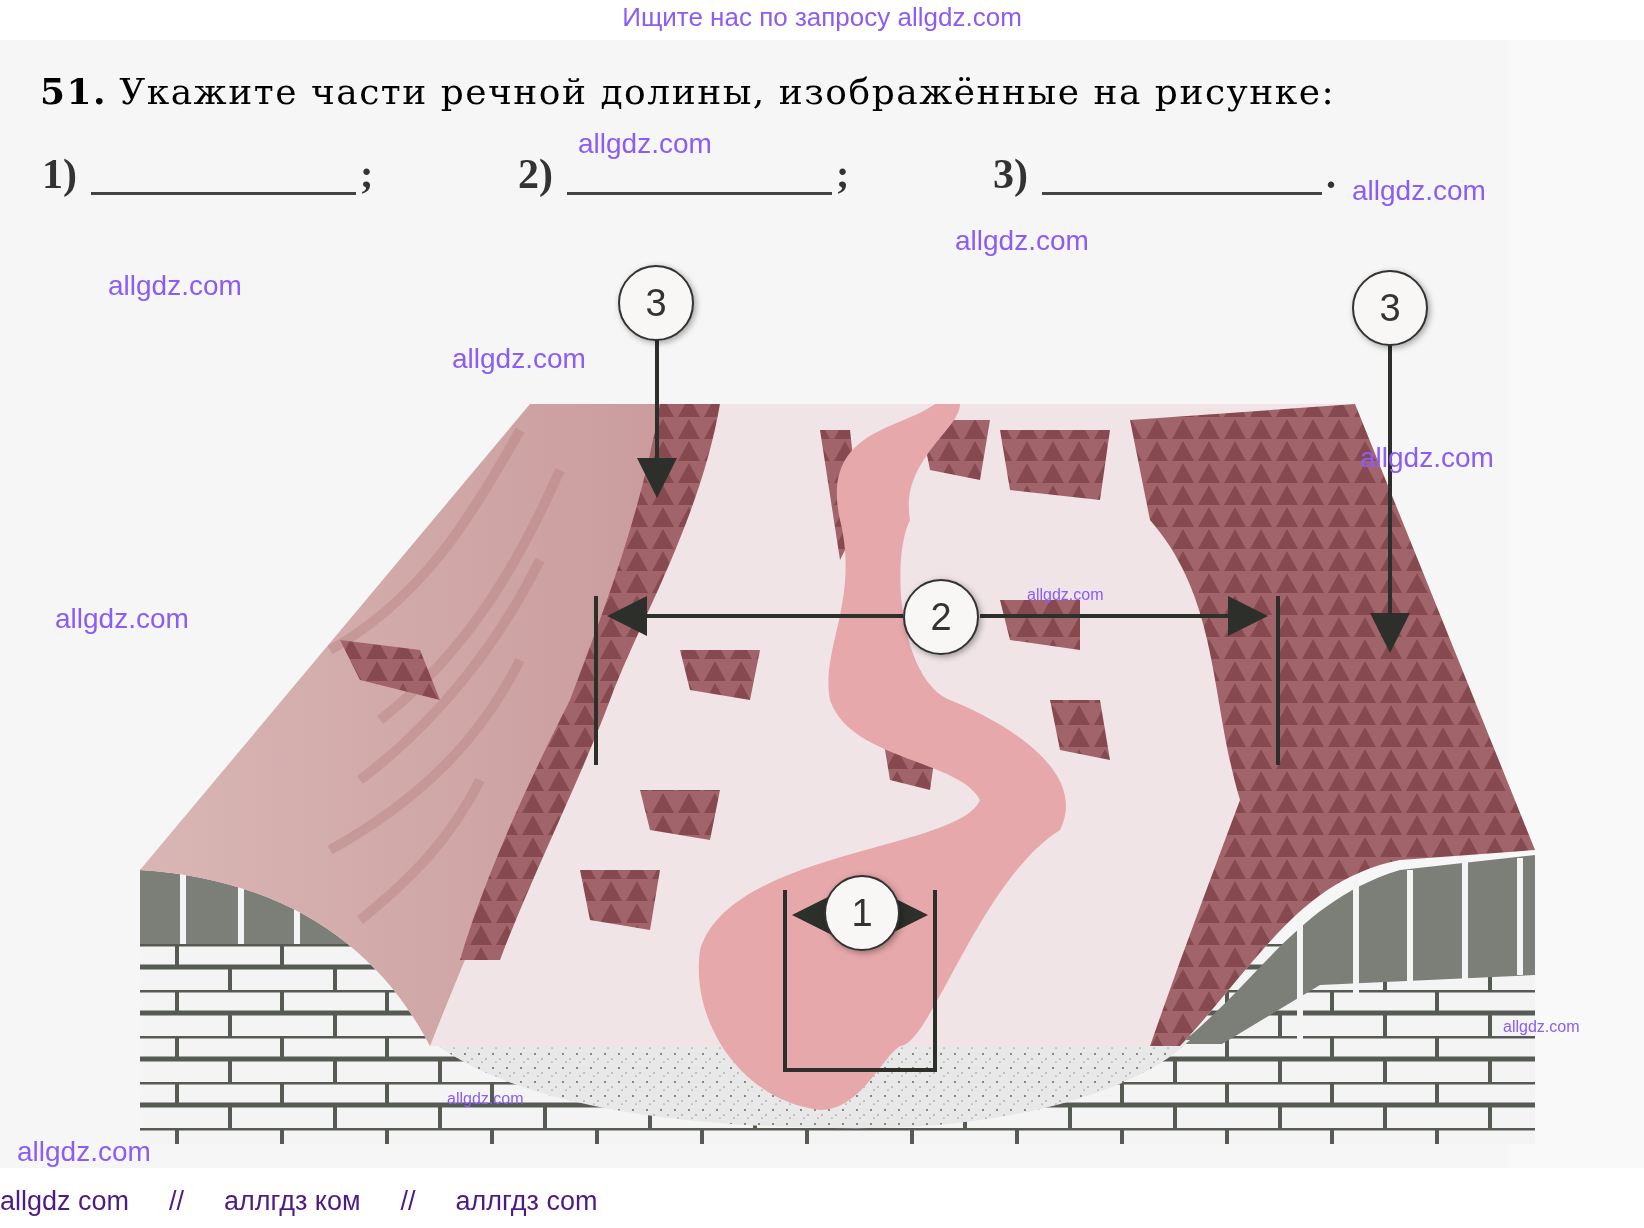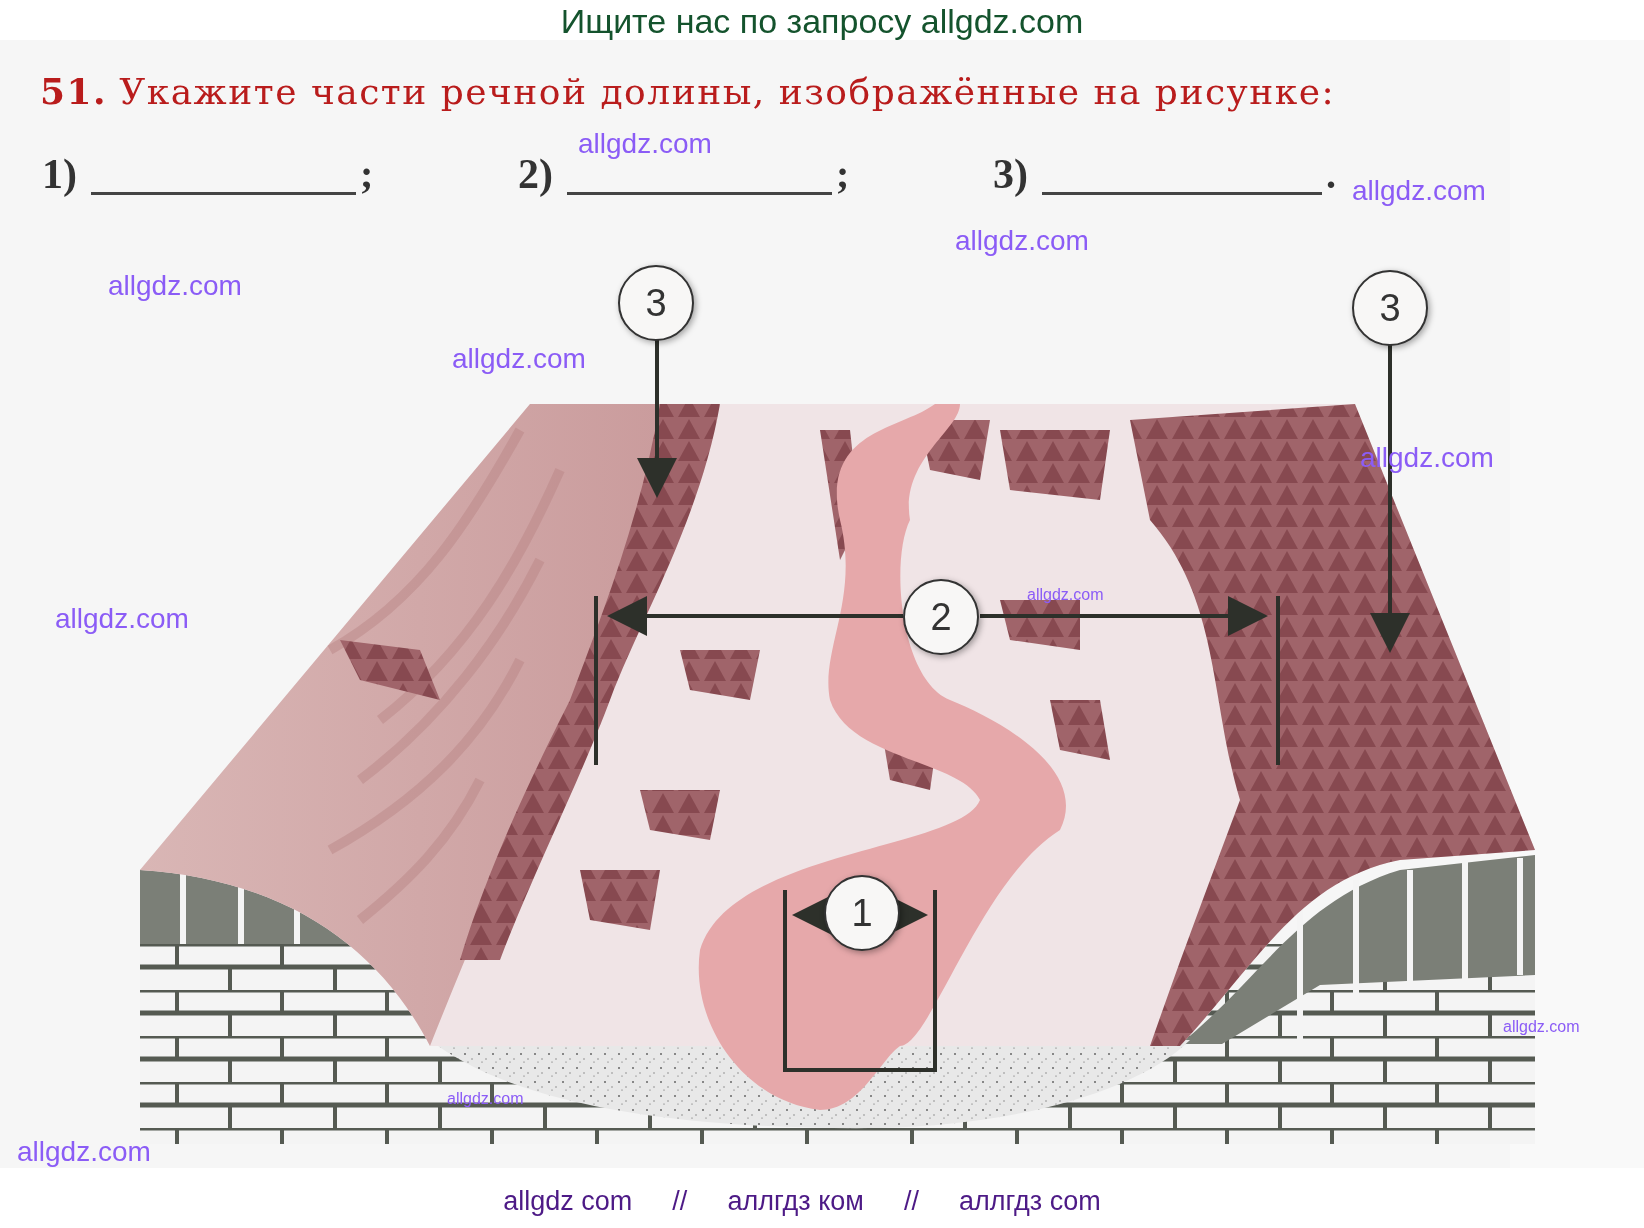--- a/index.html
+++ b/index.html
@@ -14,33 +14,33 @@
   }
   .page-bg-right {
     position:absolute; left:1510px; top:40px; width:134px; height:1128px;
     background:#f9f9f9;
   }
   .header-banner {
     position:absolute; left:0; top:0; width:1644px; height:40px;
     background:#ffffff; text-align:center;
   }
   .header-banner span {
-    display:inline-block; margin-top:2px; color:#14532d; font-size:34px;
+    display:inline-block; margin-top:2px; color:#8b5cf6; font-size:26px;
   }
   .footer-banner {
     position:absolute; left:0; top:1168px; width:1644px; height:60px;
-    background:#ffffff; text-align:center;
+    background:#ffffff; text-align:left;
   }
   .footer-banner span {
     display:inline-block; margin-top:18px; color:#4d1a86; font-size:27px; margin-right:40px;
   }
   .task-title {
     position:absolute; left:40px; top:70px; white-space:nowrap;
     font-family:"DejaVu Serif","Liberation Serif", serif;
-    font-size:36px; color:#b91c1c; letter-spacing:1.5px;
+    font-size:36px; color:#000000; letter-spacing:1.5px;
   }
   .task-title b { font-weight:bold; margin-right:12px; }
   .answer {
     position:absolute; top:150px; font-family:"Liberation Serif", serif;
     font-size:42px; font-weight:bold; color:#333;
   }
   .answer .line {
     display:inline-block; width:265px; height:3px; background:#444;
     vertical-align:middle; margin:30px 4px 0 14px;
   }

